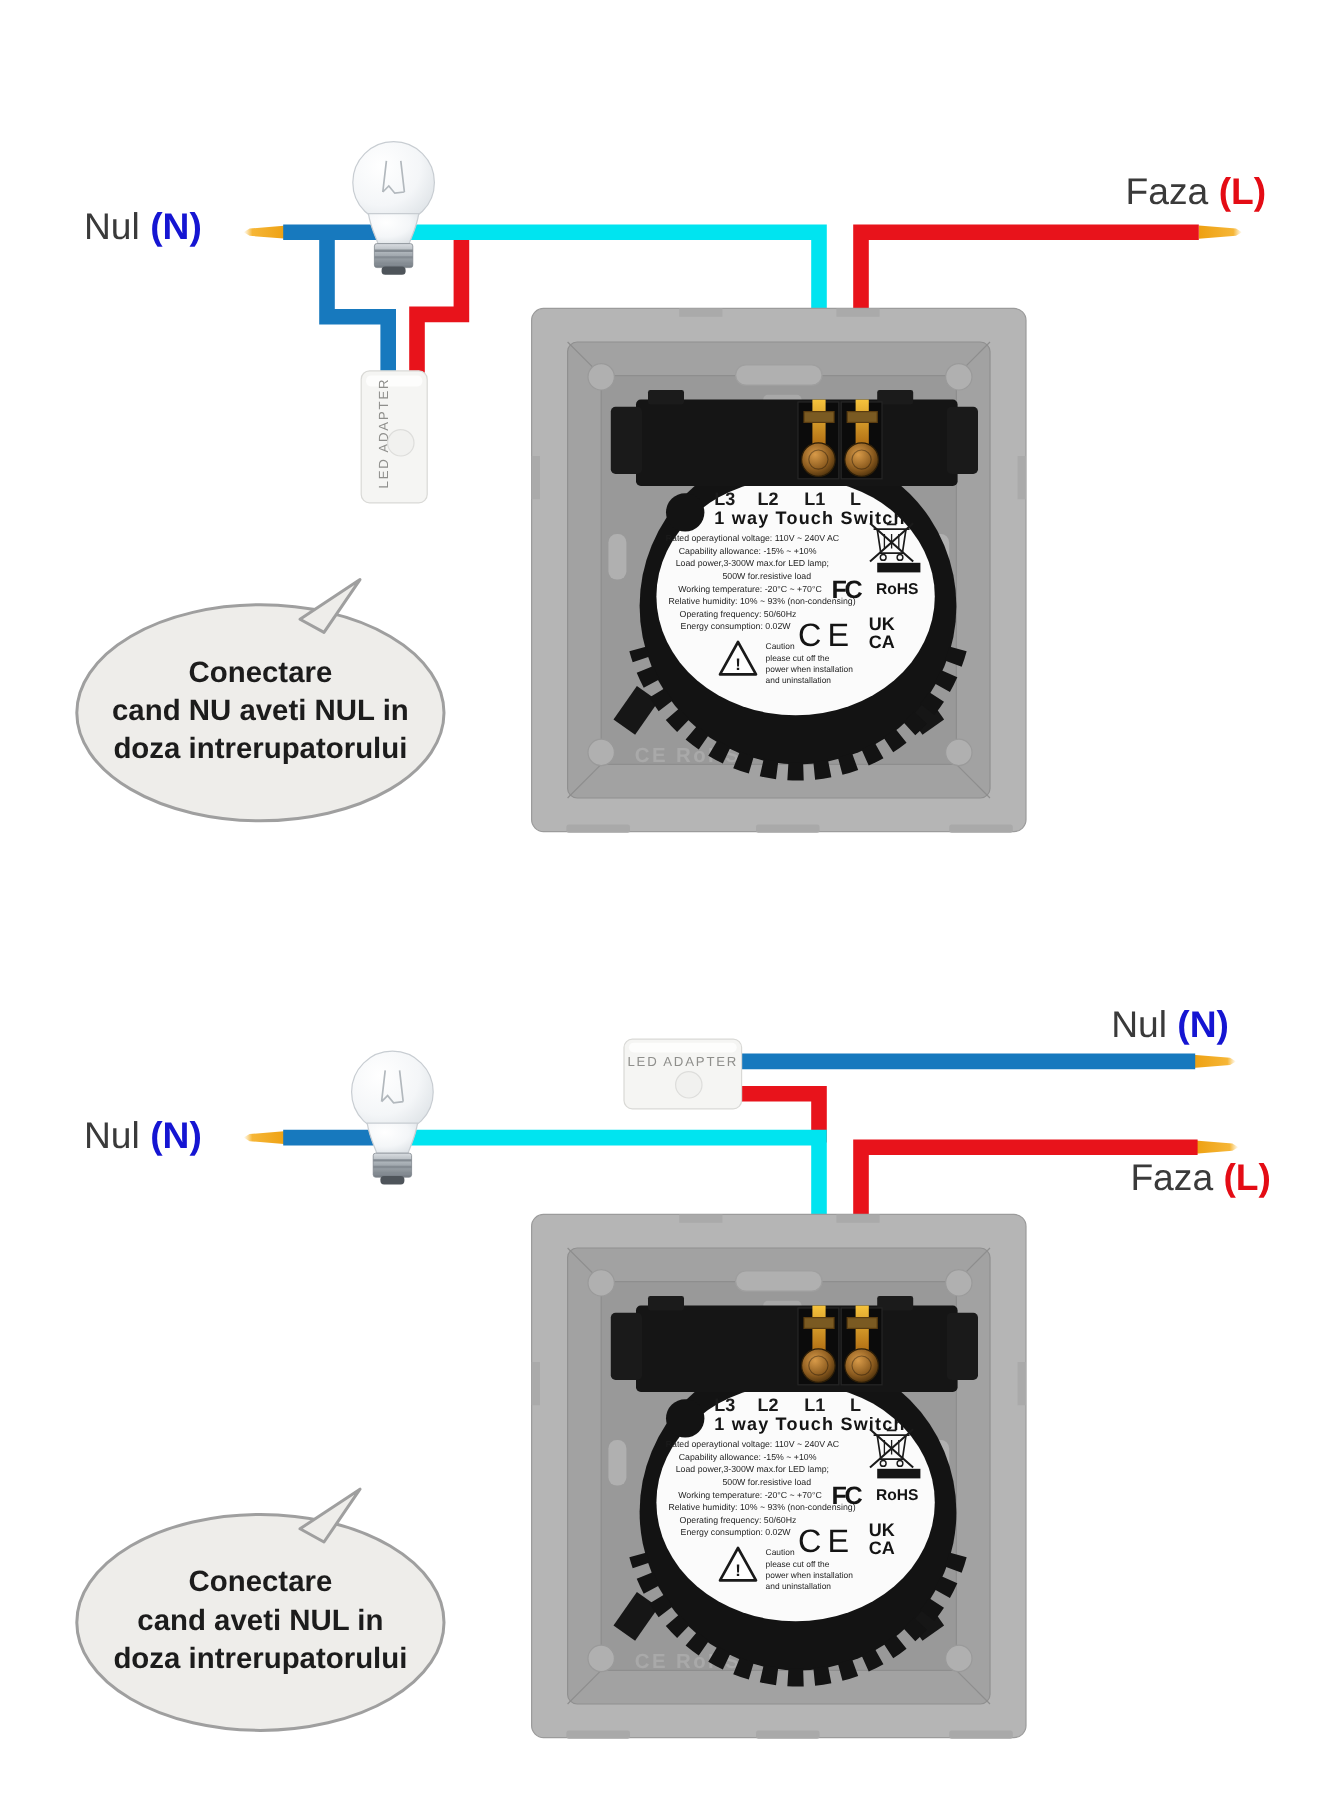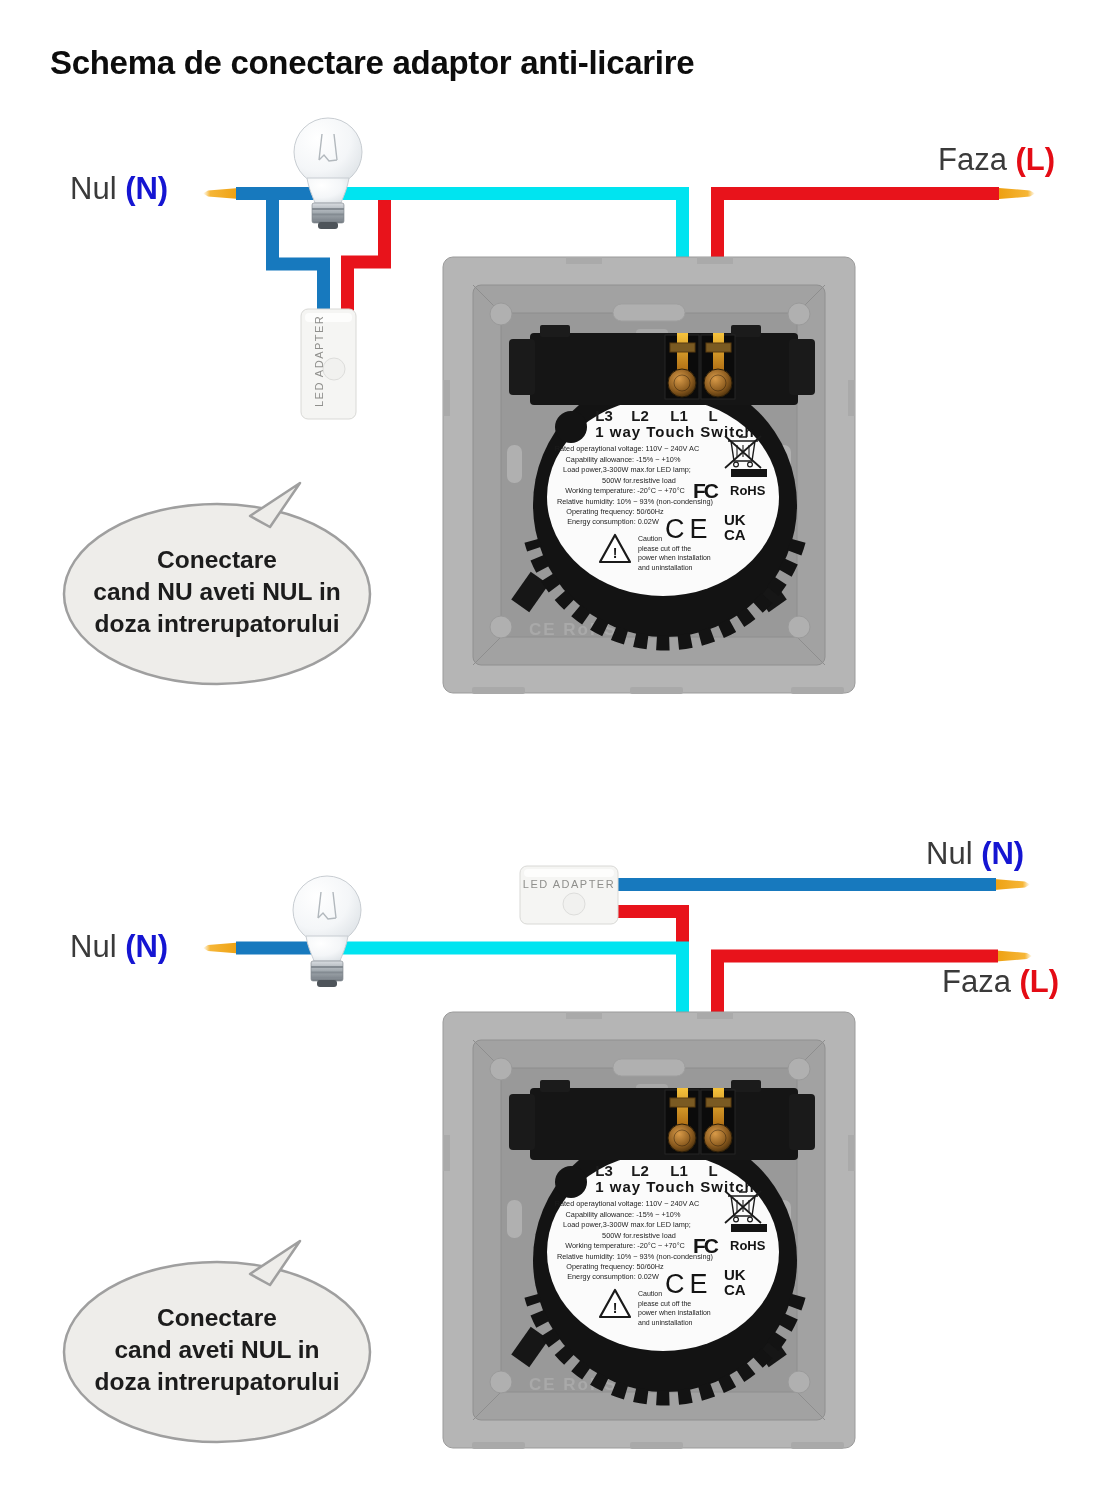--- a/index.html
+++ b/index.html
@@ -20,23 +20,20 @@
   .caut{font-size:7px;fill:#1d1d1d;}
   .bubble-txt{font-size:24.5px;font-weight:700;fill:#1c1c1c;}
   .emboss{font-size:17px;font-weight:700;fill:#ababab;letter-spacing:2px;opacity:.9;}
   .cert{fill:#141414;}
 </style>
 </head>
 <body>
 
 <div class="stage">
 
-  <div class="page-title">
-    <span>Schema de conectare adaptor anti-licarire</span>
-  </div>
 
   <svg width="1110" height="1494" viewBox="0 0 1110 1494">
     <defs>
       <radialGradient id="gBulb" cx="35%" cy="30%" r="80%">
         <stop offset="0%" stop-color="#ffffff"></stop>
           <stop offset="60%" stop-color="#f4f6f8"></stop>
           <stop offset="100%" stop-color="#dde2e6"></stop>
       </radialGradient>
       <linearGradient id="gMetal" x1="0" y1="0" x2="0" y2="1">
         <stop offset="0%" stop-color="#d9dde1"></stop>

